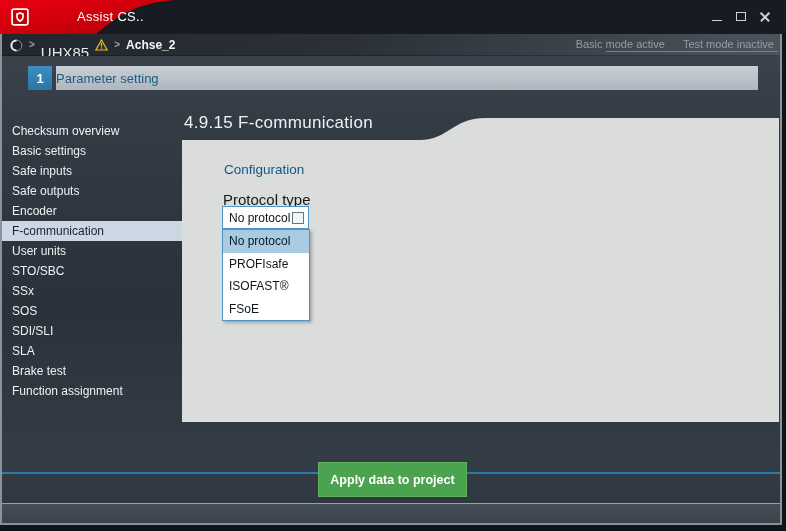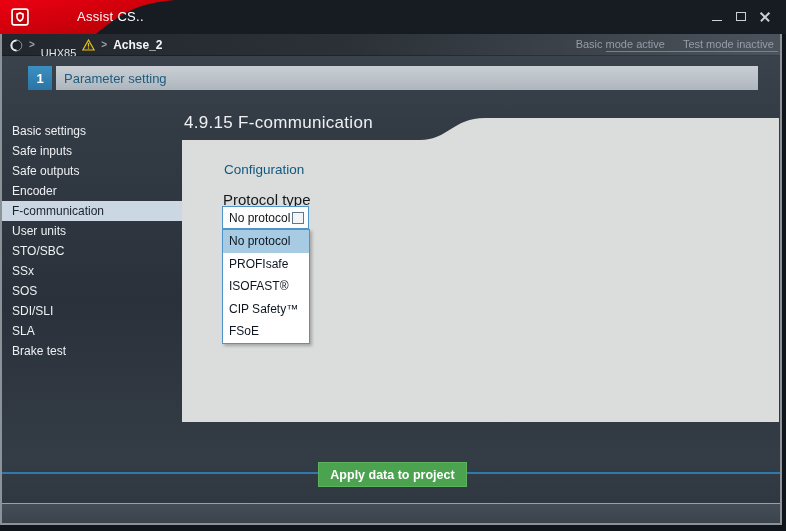--- a/index.html
+++ b/index.html
@@ -25,21 +25,21 @@
   .wc-close .x2 { transform:rotate(-45deg); }
 
   
   .breadcrumb {
     position:absolute; left:0; top:34px; width:782px; height:22px;
     background:linear-gradient(90deg,#22272d 0%, #2b3137 45%, #4b535c 100%);
     border-bottom:1px solid rgba(0,0,0,0.25);
   }
   .crumbs { position:absolute; left:10px; top:0; height:22px; display:flex; align-items:center; gap:6px; }
   .crumb-sep { color:#99a1a9; font-size:10px; font-weight:700; line-height:1; }
-  .crumb-device { color:#e3e7eb; font-size:11px; cursor:pointer;margin-top:15px; }
+  .crumb-device { color:#e3e7eb; font-size:15px; cursor:pointer;margin-top:15px; }
   .crumb-axis { color:#f4f7f9; font-size:12px; font-weight:700; cursor:pointer; }
   .test-modes { position:absolute; right:8px; top:4px; display:flex; gap:18px; }
   .test-mode-label { color:#959da6; font-size:11px; cursor:pointer; }
   .test-underline { position:absolute; right:4px; top:17px; width:172px; height:1px; background:#79828b; }
 
   
   .main-area {
     position:absolute; left:0; top:56px; width:782px; height:447px;
     background:linear-gradient(180deg,#3a424c 0%, #333b45 15%, #2a313a 55%, #343c46 90%, #2f3740 100%);
   }
@@ -47,21 +47,21 @@
   
   .step-num {
     position:absolute; left:28px; top:10px; width:24px; height:24px;
     background:linear-gradient(180deg,#3c8fc0,#2b75a5);
     color:#ffffff; font-size:13px; font-weight:700;
     display:flex; align-items:center; justify-content:center; cursor:pointer;
   }
   .step-label-bar {
     position:absolute; left:56px; top:10px; width:702px; height:24px;
     background:linear-gradient(180deg,#c9cfd4,#aeb6bd);
-    display:flex; align-items:center; padding-left:8px; cursor:pointer;
+    display:flex; align-items:center; cursor:pointer;
   }
   .step-label { color:#1d5c80; font-size:13px; }
 
   
   .sidebar { position:absolute; left:2px; top:65px; width:180px; }
   .nav-item {
     height:20px; line-height:20px; padding-left:10px;
     color:#eef1f3; font-size:12px; white-space:nowrap; cursor:pointer;
   }
   .nav-item.selected { background:#cbd8e3; color:#18222c; }
@@ -93,21 +93,21 @@
   }
   .option {
     height:22.5px; line-height:22.5px; padding-left:6px;
     font-size:12px; color:#0e1620; white-space:nowrap; cursor:pointer;
   }
   .option.selected { background:#a6cbe3; }
 
   
   .blue-line { position:absolute; left:2px; top:416px; width:778px; height:2px; background:#2e79ad; z-index:1; }
   .apply-button {
-    position:absolute; left:318px; top:406px; width:149px; height:25px;
+    position:absolute; left:318px; top:406px; width:149px; height:35px;
     background:#4ba24f; border:1px solid #5cb25f;
     color:#ffffff; font-size:12.5px; font-weight:700;
     display:flex; align-items:center; justify-content:center;
     z-index:2; cursor:pointer;text-align:right;
   }
 
   
   .statusbar {
     position:absolute; left:0; top:503px; width:782px; height:21px;
     background:linear-gradient(180deg,#454d56,#3a424b);
@@ -180,52 +180,53 @@
   </div>
 
   <div class="main-area">
 
     <div class="step-num">1</div>
     <div class="step-label-bar">
       <span class="step-label">Parameter setting</span>
     </div>
 
     <div class="sidebar">
+      <div class="nav-item">Checksum overview</div>
       <div class="nav-item">Basic settings</div>
       <div class="nav-item">Safe inputs</div>
       <div class="nav-item">Safe outputs</div>
       <div class="nav-item">Encoder</div>
       <div class="nav-item selected">F-communication</div>
       <div class="nav-item">User units</div>
       <div class="nav-item">STO/SBC</div>
       <div class="nav-item">SSx</div>
       <div class="nav-item">SOS</div>
       <div class="nav-item">SDI/SLI</div>
       <div class="nav-item">SLA</div>
       <div class="nav-item">Brake test</div>
+      <div class="nav-item">Function assignment</div>
     </div>
 
     <svg class="panel-svg" width="597" height="304" viewBox="0 0 597 304">
       <path d="M0,22 L238,22 C266,22 271,0 303,0 L597,0 L597,304 L0,304 Z" fill="#dbdddd"></path>
     </svg>
 
     <div class="content-heading">4.9.15 F-communication</div>
     <div class="section-title">Configuration</div>
     <div class="field-label">Protocol type</div>
 
     <div class="combobox">
       <span class="combobox-value">No protocol</span>
       <span class="combo-icon"><span class="ci-bar"></span></span>
     </div>
 
     <div class="dropdown">
       <div class="option selected">No protocol</div>
       <div class="option">PROFIsafe</div>
       <div class="option">ISOFAST®</div>
-      <div class="option">CIP Safety™</div>
       <div class="option">FSoE</div>
     </div>
 
     <div class="blue-line"></div>
     <div class="apply-button">Apply data to project</div>
   </div>
 
   <div class="statusbar"></div>
 
   <div class="frame"></div>

